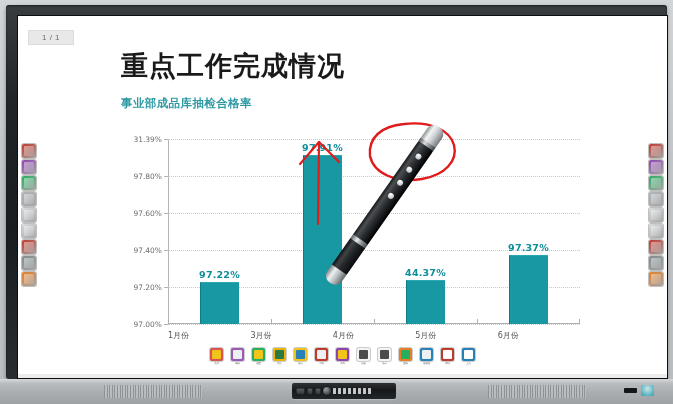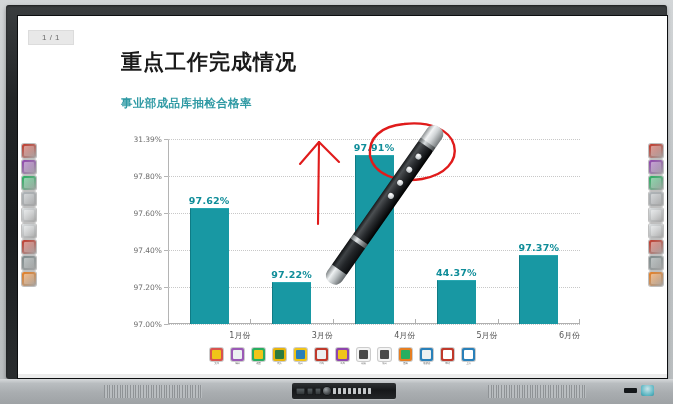--- a/index.html
+++ b/index.html
@@ -27,21 +27,21 @@
 
   
   #page-indicator{position:absolute;left:10px;top:14px;width:44px;height:13px;
     background:#e8e8e8;border:1px solid #dcdcdc;
     font-size:8px;color:#6b6b6b;text-align:center;line-height:13px;
     letter-spacing:.5px;}
 
   
   #slide{position:absolute;left:0;top:0;width:100%;height:100%;background:#fff;}
   #slide-title{position:absolute;left:103px;top:32px;
-    font-size:21px;font-weight:bold;color:#1a1a1a;letter-spacing:1px;
+    font-size:27px;font-weight:bold;color:#1a1a1a;letter-spacing:1px;
     font-family:"DejaVu Sans",sans-serif;}
   #slide-subtitle{position:absolute;left:103px;top:80px;
     font-size:11.5px;font-weight:bold;color:#2f9aa4;letter-spacing:.4px;
     font-family:"DejaVu Sans",sans-serif;}
 
   
   #chart{position:absolute;left:100px;top:115px;width:470px;height:215px;}
   #plot{position:absolute;left:50px;top:8px;right:8px;bottom:22px;}
   .gridline{position:absolute;left:0;right:0;height:0;
     border-top:1px dotted #c8c8c8;}
@@ -59,21 +59,21 @@
   .bar-slot{flex:1;position:relative;height:100%;
     display:flex;flex-direction:column;justify-content:flex-end;align-items:center;}
   .bar{width:38px;background:#1898a3;
     border-left:1px solid #0f7b85;border-top:1px solid #29a8b2;}
   .bar-value{position:absolute;font-size:9.5px;font-weight:bold;
     color:#0f8d99;white-space:nowrap;letter-spacing:.2px;
     font-family:"DejaVu Sans",sans-serif;}
   .xtick{position:absolute;bottom:0;width:0;height:5px;
     border-left:1px solid #b0b0b0;}
   #x-labels{position:absolute;left:50px;right:8px;bottom:0;height:20px;display:flex;}
-  .x-label{flex:1;text-align:right;font-size:8px;color:#555;
+  .x-label{flex:1;text-align:left;font-size:8px;color:#555;
     line-height:20px;font-family:"DejaVu Sans",sans-serif;}
 
   
   #annot{position:absolute;left:0;top:0;width:649px;height:362px;pointer-events:none;}
 
   
   #stylus{position:absolute;left:399px;top:107px;width:18px;height:190px;
     transform:rotate(35deg);transform-origin:50% 12%;}
   .st-seg{position:absolute;left:0;right:0;}
   #st-tip{top:0;height:20px;border-radius:8px 8px 2px 2px;
@@ -158,25 +158,20 @@
             <div id="gridlines">
                 <div class="gridline" style="top: 100%;"></div>
                 <div class="gridline" style="top: 80%;"></div>
                 <div class="gridline" style="top: 60%;"></div>
                 <div class="gridline" style="top: 40%;"></div>
                 <div class="gridline" style="top: 20%;"></div>
                 <div class="gridline" style="top: 0%;"></div>
               </div>
             <div id="bars">
                 <div class="bar-slot">
-                  <div class="bar-value" style="bottom: calc(62% + 3px); color: rgb(15, 141, 153);">97.62%</div>
-                  <div class="bar" style="height: 62%; background: rgb(24, 152, 163); border-left-color: rgb(15, 123, 133);"></div>
-                  <div class="xtick" style="left: 0px;"></div>
-                </div>
-                <div class="bar-slot">
                   <div class="bar-value" style="bottom: calc(22% + 3px); color: rgb(15, 141, 153);">97.22%</div>
                   <div class="bar" style="height: 22%; background: rgb(24, 152, 163); border-left-color: rgb(15, 123, 133);"></div>
                   <div class="xtick" style="left: 0px;"></div>
                 </div>
                 <div class="bar-slot">
                   <div class="bar-value" style="bottom: calc(91% + 3px); color: rgb(15, 141, 153);">97.91%</div>
                   <div class="bar" style="height: 91%; background: rgb(24, 152, 163); border-left-color: rgb(15, 123, 133);"></div>
                   <div class="xtick" style="left: 0px;"></div>
                 </div>
                 <div class="bar-slot">

